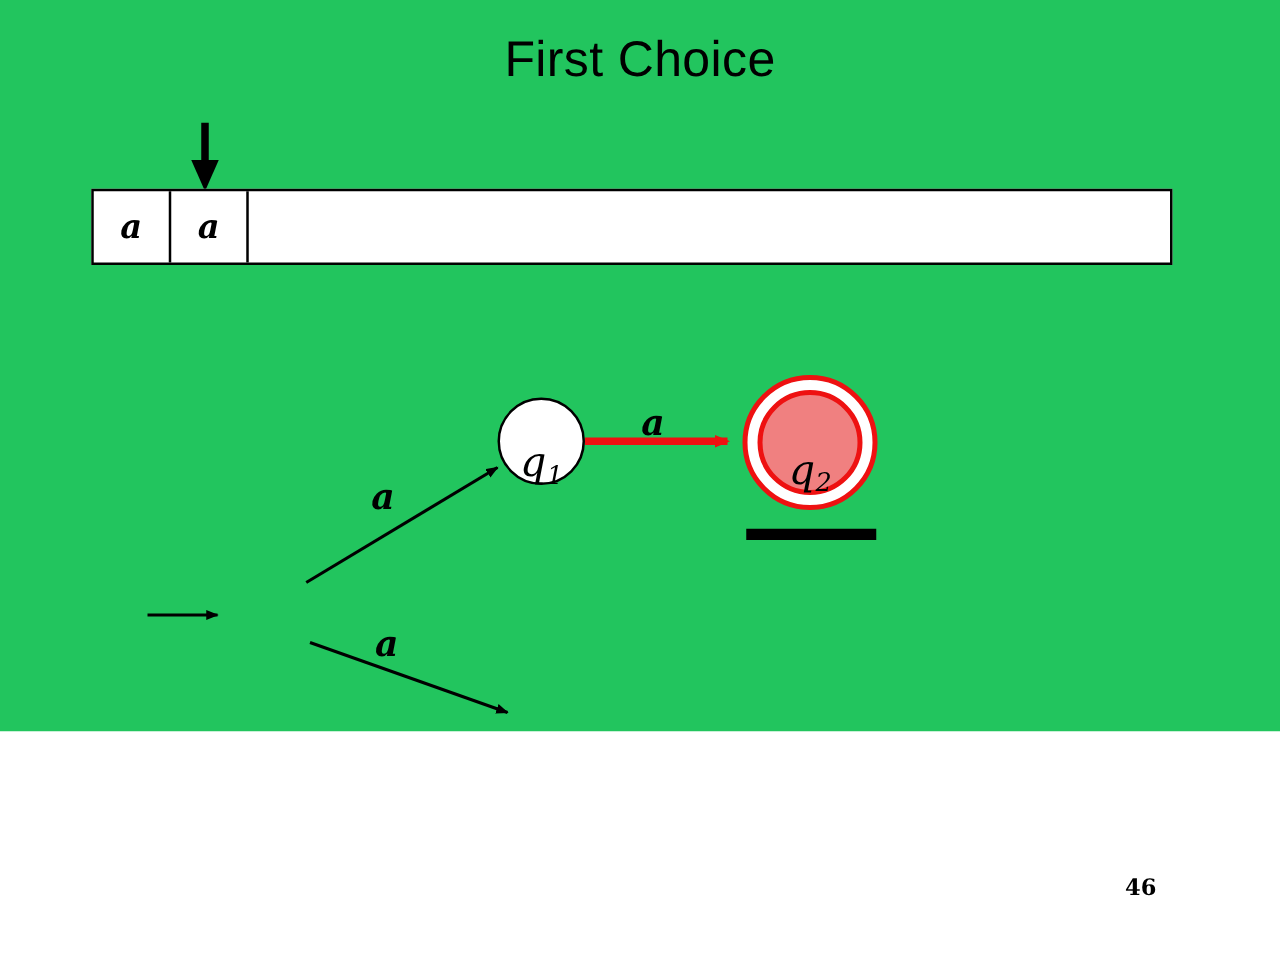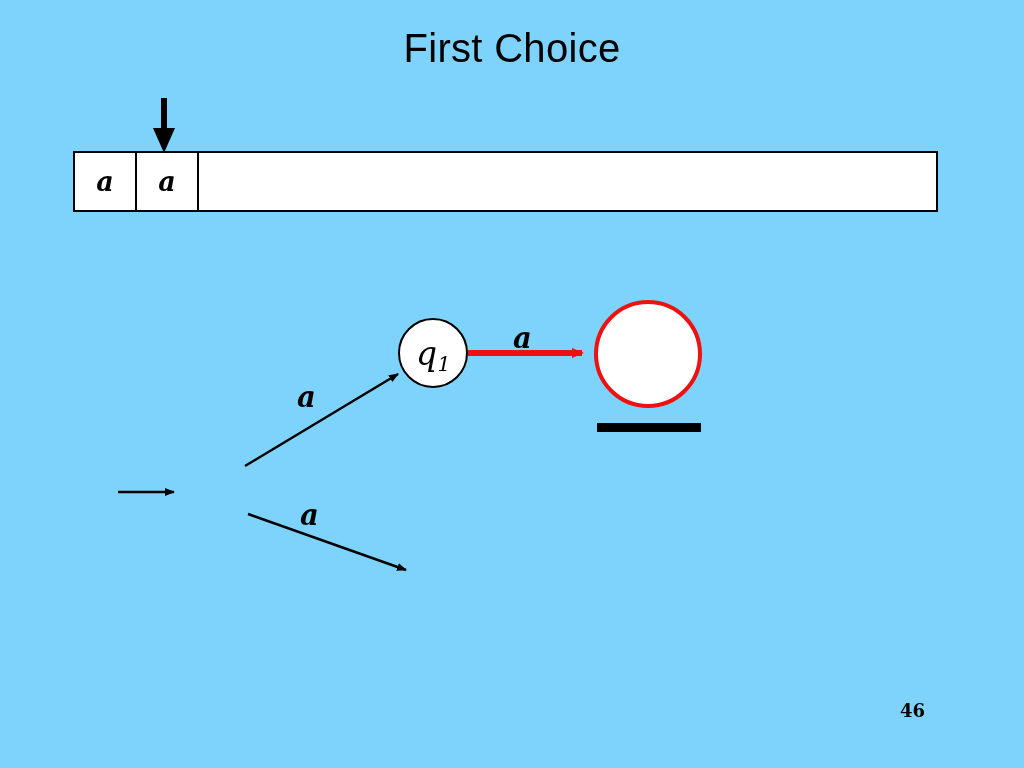--- a/index.html
+++ b/index.html
@@ -12,22 +12,22 @@
     height: 768px;
     position: relative;
     overflow: hidden;
     font-family: "Liberation Sans", sans-serif;
   }
   #slide {
     position: absolute;
     left: 0;
     top: 0;
     width: 1024px;
-    height: 768px;
-    background: #7dd3fc;
+    height: 585px;
+    background: #22c55e;
   }
   #slide-title {
     position: absolute;
     left: 0;
     top: 26px;
     width: 1024px;
     text-align: center;
     font-family: "Liberation Sans", sans-serif;
     font-size: 40px;
     font-weight: 400;
@@ -78,21 +78,21 @@
     position: absolute;
     left: 0;
     top: 0;
     width: 1024px;
     height: 768px;
     pointer-events: none;
   }
   .state-node {
     position: absolute;
     display: flex;
-    align-items: center;
+    align-items: flex-end;
     justify-content: center;
     border-radius: 50%;
     box-sizing: border-box;
   }
   .state-plain {
     border: 2px solid #000000;
     background: #ffffff;
   }
   .state-label {
     font-family: "DejaVu Serif", "Liberation Serif", serif;
@@ -200,20 +200,25 @@
   </svg>
 
 
   <div class="state-node state-plain" id="node-q1">
     <span class="state-label">
       <span>q</span><sub>1</sub>
     </span>
   </div>
 
   <div class="state-node" id="node-q2-outer"></div>
+  <div class="state-node" id="node-q2-inner">
+    <span class="state-label">
+      <span>q</span><sub>2</sub>
+    </span>
+  </div>
   <div id="q2-underline"></div>
 
 
   <div class="edge-label" id="label-a-up">a</div>
   <div class="edge-label" id="label-a-down">a</div>
   <div class="edge-label" id="label-a-red">a</div>
 
   <div id="page-number">46</div>
 
 </div>

